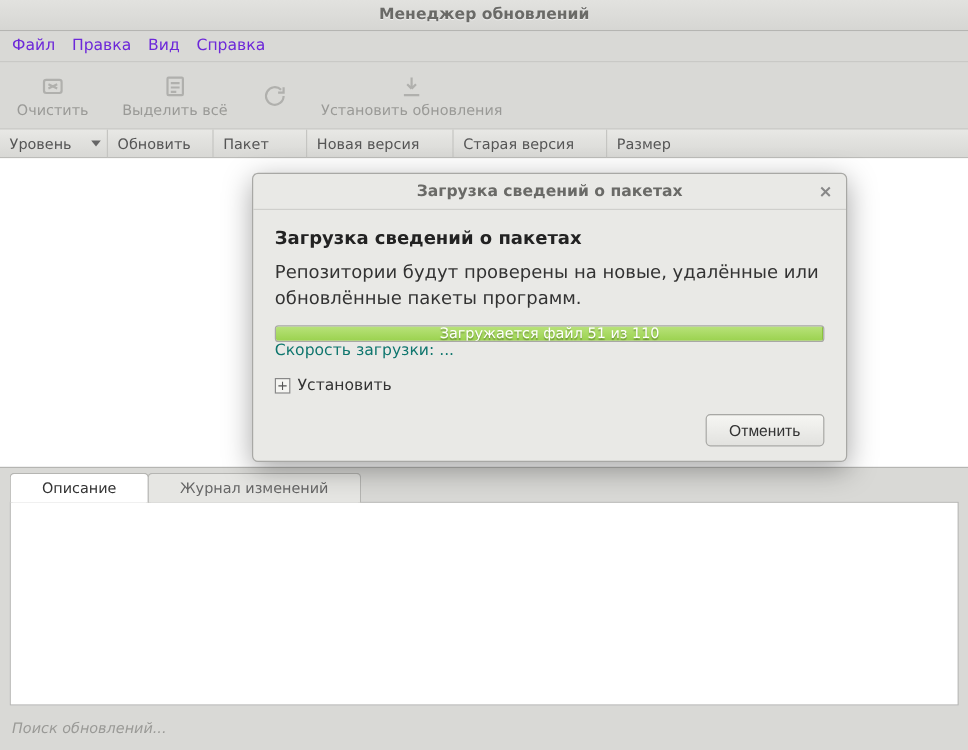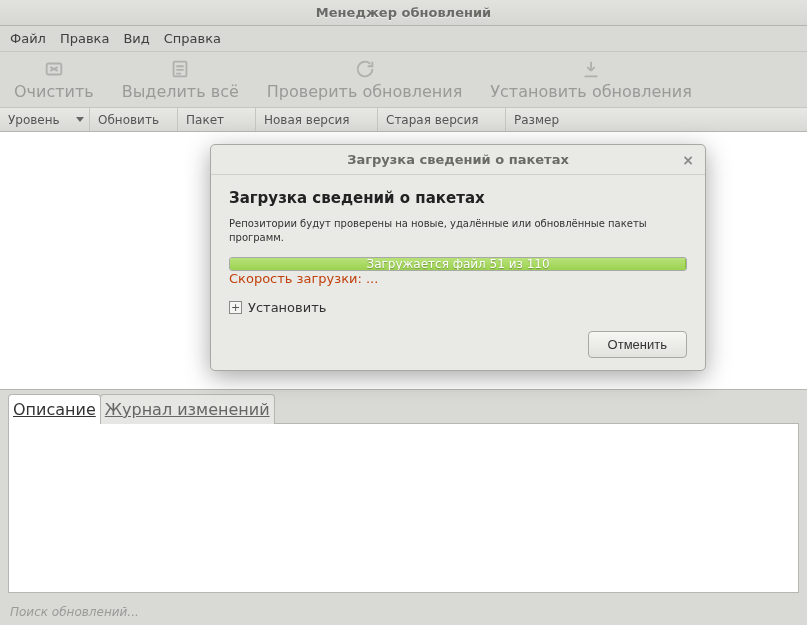--- a/index.html
+++ b/index.html
@@ -25,37 +25,37 @@
 }
 .menubar {
   height: 26px;
   background: #d9d9d6;
   display: flex;
   align-items: center;
   padding: 0 10px;
   gap: 14px;
   border-bottom: 1px solid #c5c5c2;
 }
-.menubar span { color: #404040; cursor: default; }
+.menubar span { color: #6d28d9; cursor: default; }
 .toolbar {
   height: 56px;
   background: #d9d9d6;
   display: flex;
   align-items: center;
   padding: 0 14px;
   gap: 28px;
   border-bottom: 1px solid #c5c5c2;
 }
 .tool-btn {
   display: flex;
   flex-direction: column;
   align-items: center;
   gap: 2px;
   color: #9a9a97;
-  font-size: 16px;
+  font-size: 12px;
 }
 .tool-btn svg { width: 22px; height: 22px; }
 .col-headers {
   height: 24px;
   background: linear-gradient(#e8e8e5, #d8d8d5);
   border-bottom: 1px solid #b5b5b2;
   display: flex;
 }
 .col {
   border-right: 1px solid #c5c5c2;
@@ -73,29 +73,28 @@
   border-bottom: 1px solid #b5b5b2;
 }
 .tabs-area {
   padding: 4px 8px 8px 8px;
 }
 .tabs {
   display: flex;
   gap: 0;
 }
 .tab {
-  padding: 5px 4px;
-  font-size: 16px;
+  padding: 5px 26px;
+  font-size: 12px;
   background: #e6e6e3;
   border: 1px solid #b5b5b2;
   border-bottom: none;
   border-radius: 4px 4px 0 0;
   margin-right: -1px;
   color: #666;
-  text-decoration: underline;
 }
 .tab.active {
   background: #fff;
   color: #333;
   position: relative;
   z-index: 2;
 }
 .tab-content {
   background: #fff;
   border: 1px solid #b5b5b2;
@@ -145,21 +144,21 @@
 }
 .dialog-body {
   padding: 14px 18px 12px 18px;
 }
 .dialog-body h3 {
   font-size: 15px;
   color: #222;
   margin-bottom: 10px;
 }
 .dialog-body p {
-  font-size: 10px;
+  font-size: 15px;
   color: #333;
   line-height: 1.4;
   margin-bottom: 12px;
 }
 .progress {
   height: 14px;
   background: linear-gradient(#d4d4d1,#e8e8e5);
   border: 1px solid #a8a8a5;
   border-radius: 3px;
   position: relative;
@@ -178,21 +177,21 @@
   inset: 0;
   display: flex;
   align-items: center;
   justify-content: center;
   color: #fff;
   text-shadow: 0 1px 1px rgba(0,0,0,0.3);
   font-size: 12px;
 }
 .speed {
   font-size: 13px;
-  color: #c2410c;
+  color: #0f766e;
   margin-bottom: 14px;
 }
 .expander {
   display: flex;
   align-items: center;
   gap: 6px;
   font-size: 13px;
   color: #333;
   margin-bottom: 16px;
 }
@@ -253,21 +252,20 @@
     <svg viewBox="0 0 24 24" stroke="#b0b0ad" fill="none" stroke-width="2">
         <rect x="5" y="4" width="14" height="16" rx="1"></rect>
         <path d="M8 9h8M8 13h8M8 17h5"></path>
       </svg>
     <span>Выделить всё</span>
   </div>
   <div class="tool-btn">
     <svg viewBox="0 0 24 24" stroke="#b0b0ad" fill="none" stroke-width="2">
         <path d="M20 12a8 8 0 1 1-2.3-5.6M20 4v5h-5"></path>
       </svg>
-    <span>Проверить обновления</span>
   </div>
   <div class="tool-btn">
     <svg viewBox="0 0 24 24" stroke="#b0b0ad" fill="none" stroke-width="2">
         <path d="M12 4v10m0 0l-4-4m4 4l4-4M5 20h14"></path>
       </svg>
     <span>Установить обновления</span>
   </div>
 </div>
 
 <div class="col-headers">

